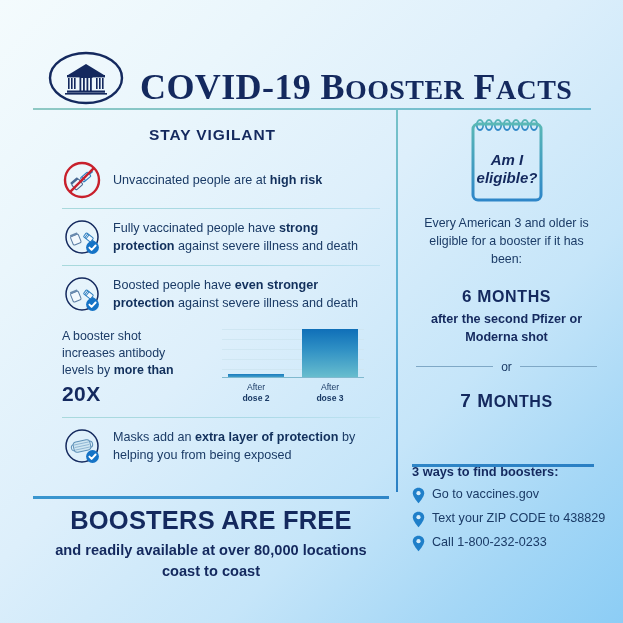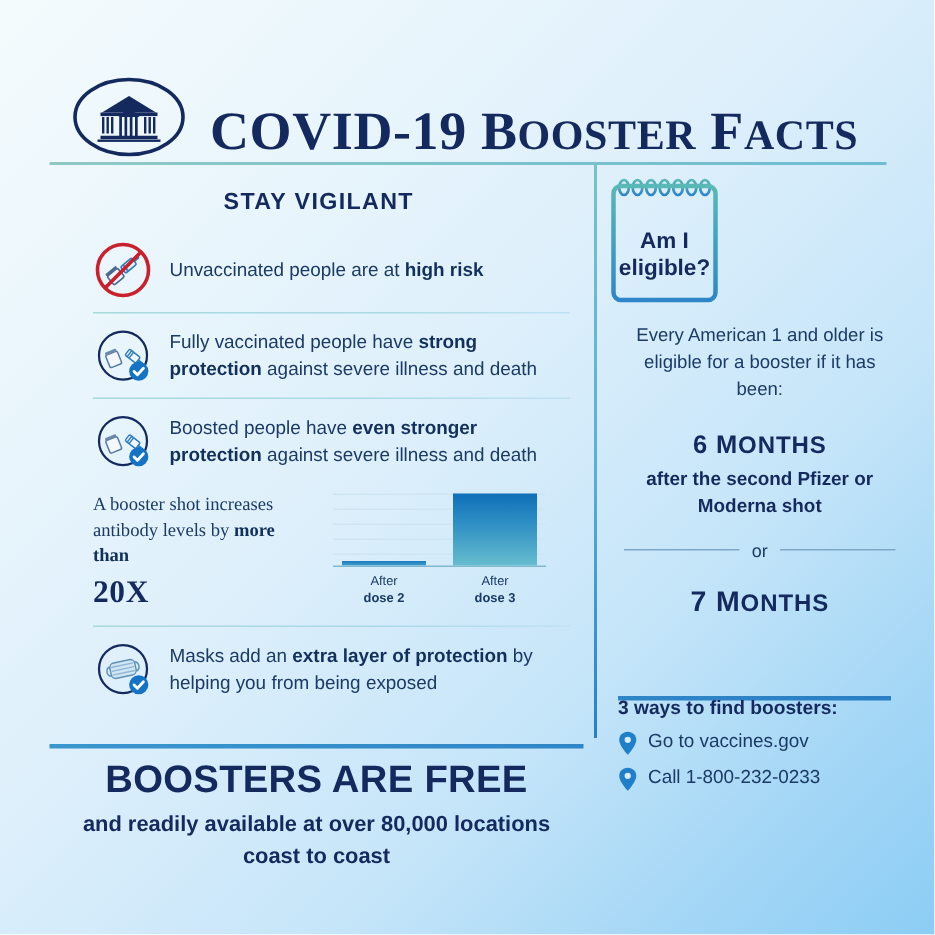--- a/index.html
+++ b/index.html
@@ -113,21 +113,20 @@
     align-items: flex-start;
     gap: 6px;
     padding: 6px 0 2px 14px;
   }
   #chart-copy {
     color: #1b3b66;
     font-size: 12.4px;
     line-height: 1.38;
     width: 132px;
     padding-top: 2px;
-    font-family: Liberation Serif, serif;
   }
   #chart-copy b { font-weight: bold; color: #12305c; }
   #twentyx {
     display: block;
     color: #14295e;
     font-size: 21px;
     font-weight: bold;
     letter-spacing: 0.4px;
     margin-top: 1px;
   }
@@ -215,21 +214,23 @@
 
   
   #right-col {
     position: absolute;
     left: 404px; top: 115px;
     width: 205px;
     text-align: center;
   }
   #notepad-wrap {
     display: flex;
+    justify-content: center;
     margin-bottom: 12px;
+    font-style: italic;
   }
   #notepad { width: 78px; height: 88px; }
   #elig-intro {
     color: #1b3b66;
     font-size: 12.4px;
     line-height: 1.45;
     padding: 0 14px;
   }
   .months-head {
     color: #14295e;
@@ -475,21 +476,21 @@
           <ellipse cx="66" cy="10" rx="3.2" ry="5"></ellipse>
         </g>
 
         <rect x="5" y="9" width="68" height="76" rx="5" fill="none" stroke="url(#padg)" stroke-width="3"></rect>
         <line x1="5" y1="26" x2="73" y2="26" stroke="url(#padg)" stroke-width="2.6"></line>
         <text x="39" y="50" text-anchor="middle" font-family="Liberation Sans, sans-serif" font-size="15" font-weight="bold" fill="#14295e">Am I</text>
         <text x="39" y="68" text-anchor="middle" font-family="Liberation Sans, sans-serif" font-size="15" font-weight="bold" fill="#14295e">eligible?</text>
       </svg>
     </div>
 
-    <div id="elig-intro">Every American 1 and older is eligible for a booster if it has been:</div>
+    <div id="elig-intro">Every American 3 and older is eligible for a booster if it has been:</div>
 
     <div class="months-head">
       <span style="font-size:17px;">6 M</span><span class="sc">ONTHS</span>
     </div>
     <div class="months-sub">after the second Pfizer or Moderna shot</div>
 
     <div id="or-divider">
       <span class="line"></span>
       <span class="or-txt">or</span>
       <span class="line"></span>
@@ -505,23 +506,30 @@
     <div id="ways-head">3 ways to find boosters:</div>
 
     <div class="way-row">
       <svg class="pin-icon" viewBox="0 0 13 17">
         <path d="M6.5 0.8 C3.1 0.8 0.8 3.2 0.8 6.3 C0.8 10.2 6.5 16.2 6.5 16.2 C6.5 16.2 12.2 10.2 12.2 6.3 C12.2 3.2 9.9 0.8 6.5 0.8 Z" fill="#1f7fc9"></path>
         <circle cx="6.5" cy="6.2" r="2.1" fill="#d8ecf9"></circle>
       </svg>
       <div class="way-text">Go to vaccines.gov</div>
     </div>
 
-
     <div class="way-row">
       <svg class="pin-icon" viewBox="0 0 13 17">
         <path d="M6.5 0.8 C3.1 0.8 0.8 3.2 0.8 6.3 C0.8 10.2 6.5 16.2 6.5 16.2 C6.5 16.2 12.2 10.2 12.2 6.3 C12.2 3.2 9.9 0.8 6.5 0.8 Z" fill="#1f7fc9"></path>
         <circle cx="6.5" cy="6.2" r="2.1" fill="#d8ecf9"></circle>
       </svg>
+      <div class="way-text">Text your ZIP CODE to 438829</div>
+    </div>
+
+    <div class="way-row">
+      <svg class="pin-icon" viewBox="0 0 13 17">
+        <path d="M6.5 0.8 C3.1 0.8 0.8 3.2 0.8 6.3 C0.8 10.2 6.5 16.2 6.5 16.2 C6.5 16.2 12.2 10.2 12.2 6.3 C12.2 3.2 9.9 0.8 6.5 0.8 Z" fill="#1f7fc9"></path>
+        <circle cx="6.5" cy="6.2" r="2.1" fill="#d8ecf9"></circle>
+      </svg>
       <div class="way-text">Call 1-800-232-0233</div>
     </div>
   </div>
 
 </div>
 
 </body></html>

